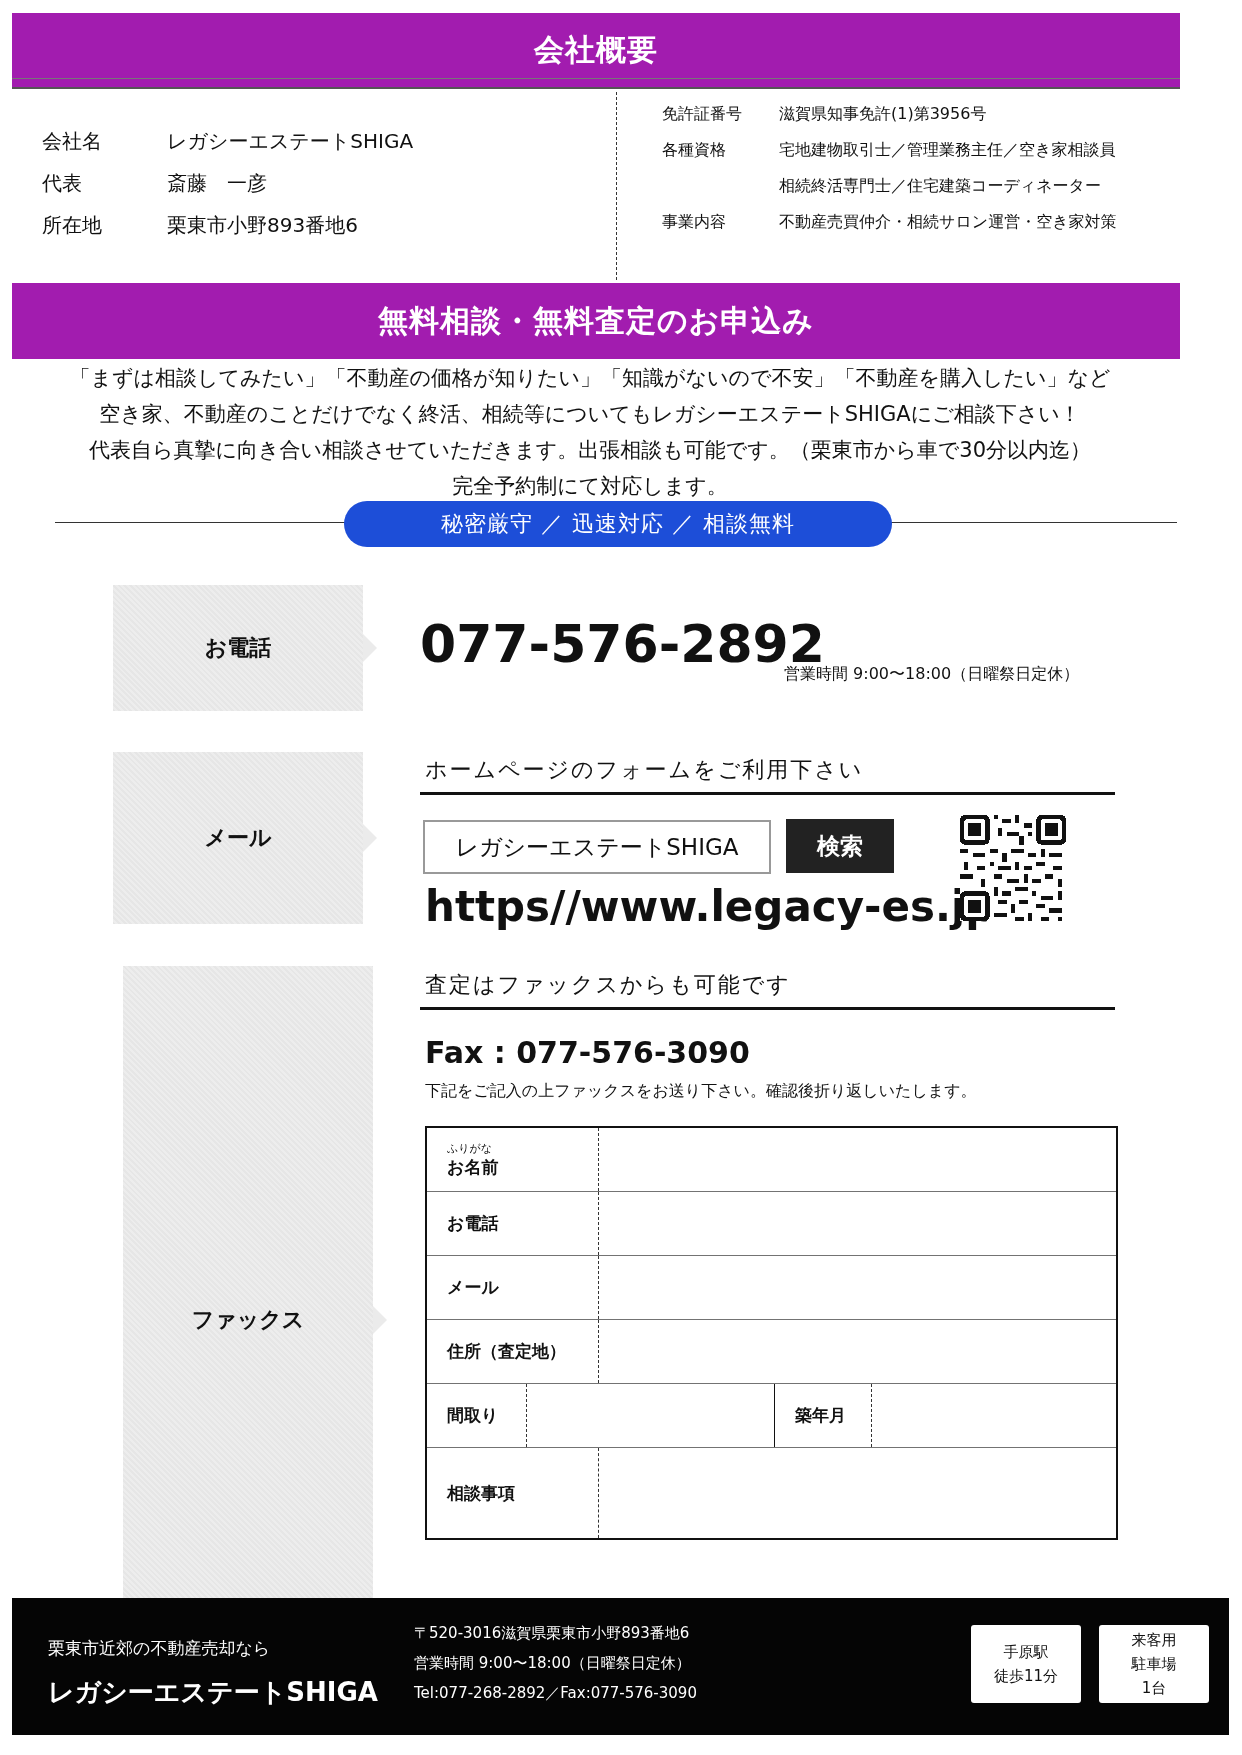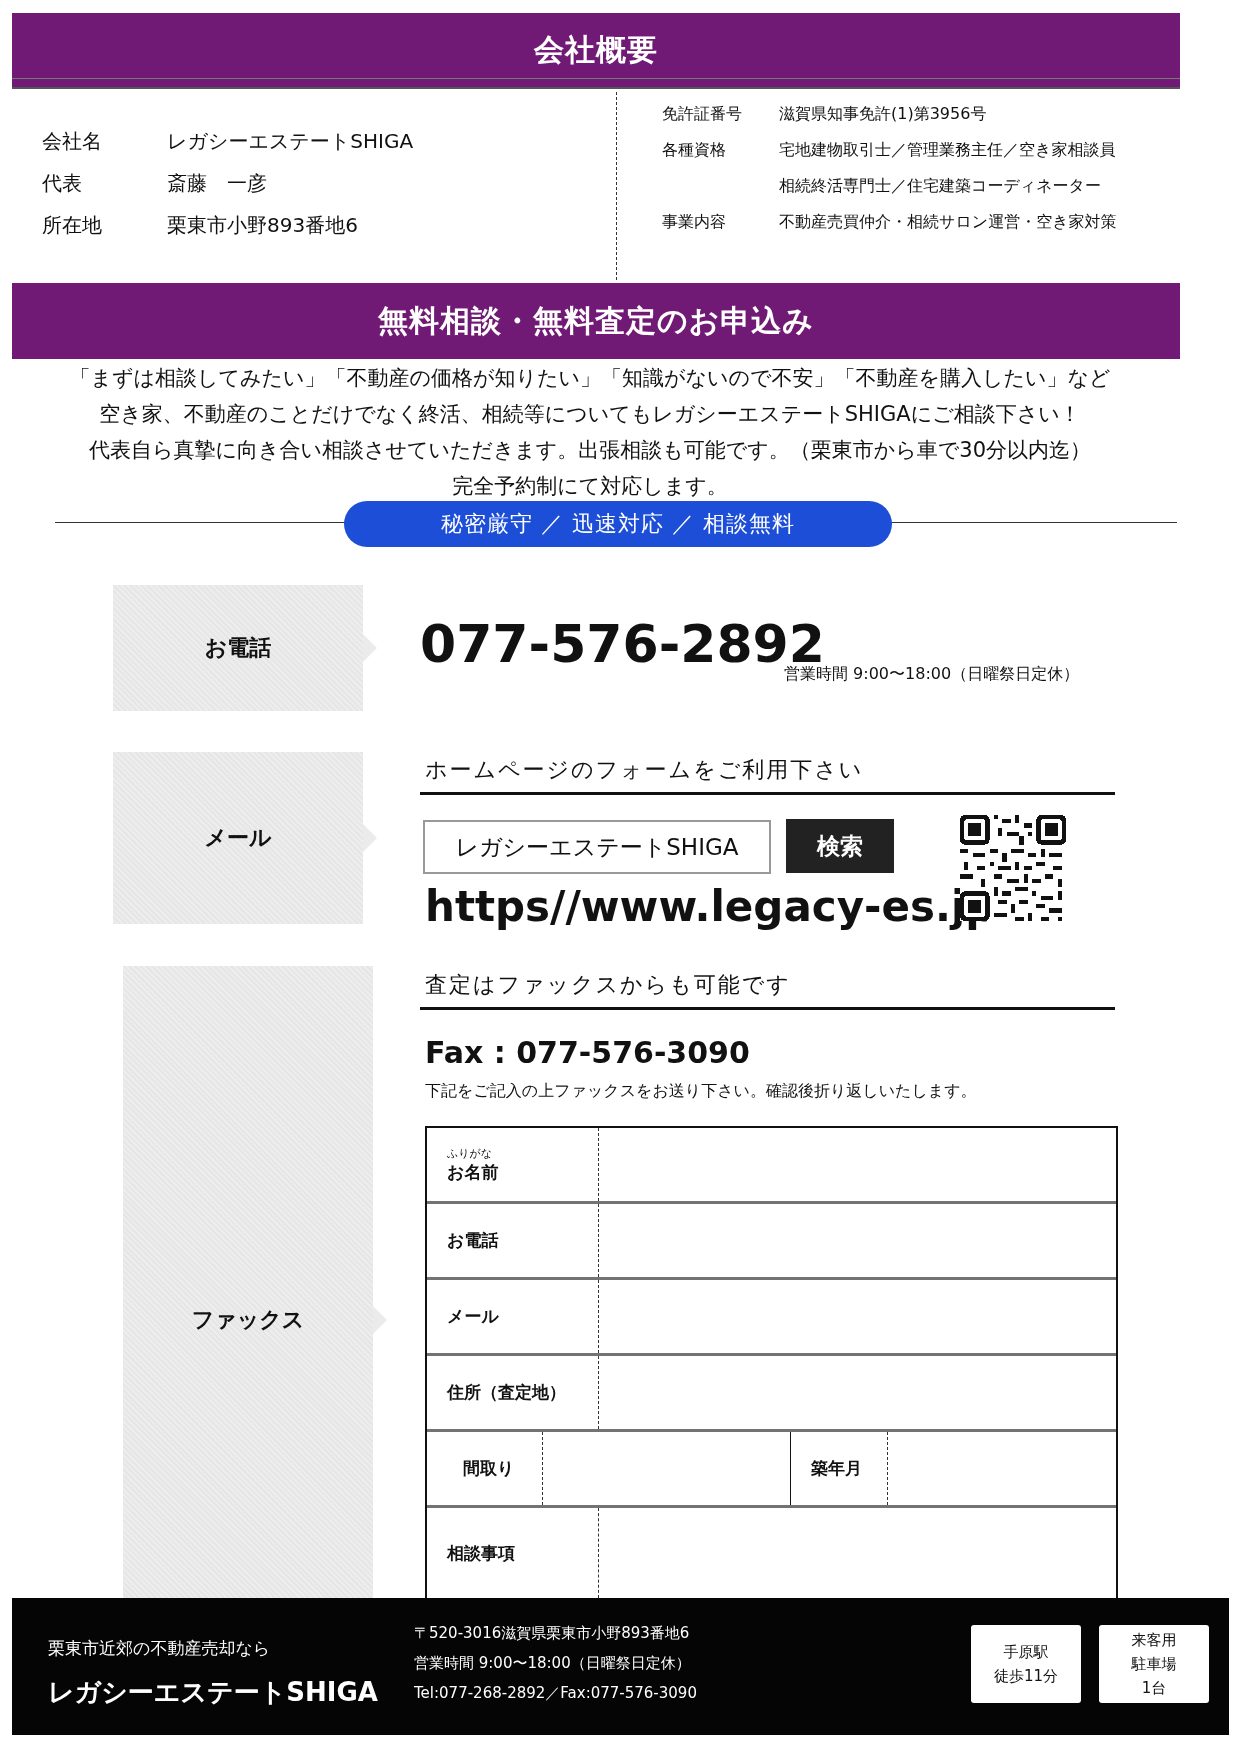--- a/index.html
+++ b/index.html
@@ -1,20 +1,20 @@
 <!DOCTYPE html>
 <html><head>
 <meta charset="utf-8">
 <style>
   * { box-sizing: border-box; margin: 0; padding: 0; }
   html, body { width: 1242px; height: 1755px; background: #ffffff; overflow: hidden; }
   body { position: relative; font-family: "DejaVu Sans", "Liberation Sans", sans-serif; color: #111; }
 
   
-  .bar { position: absolute; left: 12px; width: 1168px; background: #701a75; color: #fff; display: flex; align-items: center; justify-content: center; font-weight: bold; }
+  .bar { position: absolute; left: 12px; width: 1168px; background: #a21caf; color: #fff; display: flex; align-items: center; justify-content: center; font-weight: bold; }
   .bar-top { top: 13px; height: 76px; font-size: 30px; letter-spacing: 1px; border-bottom: 2px solid #555; }
   .bar-top::after { content: ""; position: absolute; left: 0; right: 0; bottom: 8px; height: 1px; background: #777; }
   .bar-mid { top: 283px; height: 76px; font-size: 30px; letter-spacing: 1px; }
 
   
   .ov-left { position: absolute; left: 42px; top: 120px; }
   .ov-row { display: flex; height: 42px; align-items: center; font-size: 20px; }
   .ov-label { width: 125px; }
   .ov-divider { position: absolute; left: 616px; top: 92px; height: 188px; border-left: 1px dashed #333; }
   .ov-right { position: absolute; left: 662px; top: 100px; font-size: 16px; }
@@ -48,26 +48,26 @@
   .search-btn { position: absolute; left: 786px; top: 819px; width: 108px; height: 54px; background: #222; color: #fff; font-size: 23px; display: flex; align-items: center; justify-content: center; font-weight: bold; text-align: right; }
   .url { position: absolute; left: 425px; top: 882px; font-size: 42px; font-weight: bold; }
   .qr { position: absolute; left: 960px; top: 815px; width: 106px; height: 106px; }
 
   
   .fax-num { position: absolute; left: 425px; top: 1035px; font-size: 30px; font-weight: bold; }
   .fax-note { position: absolute; left: 425px; top: 1081px; font-size: 16px; }
 
   
   .form { position: absolute; left: 425px; top: 1126px; width: 693px; border: 2px solid #111; }
-  .frow { position: relative; height: 76px; border-bottom: 3px solid #737373; display: flex; }
+  .frow { position: relative; height: 64px; border-bottom: 1px solid #737373; display: flex; }
   .frow:last-child { border-bottom: none; height: 90px; }
   .fcell-label { width: 172px; border-right: 1px dashed #333; padding-left: 20px; display: flex; flex-direction: column; justify-content: center; font-size: 17px; font-weight: bold; }
   .fcell-input { flex: 1; }
   .furigana { font-size: 11px; font-weight: normal; }
-  .frow-split .fl1 { width: 100px; border-right: 1px dashed #333; padding-left: 20px; display: flex; align-items: center; font-size: 17px; font-weight: bold; margin-left: 16px; }
+  .frow-split .fl1 { width: 100px; border-right: 1px dashed #333; padding-left: 20px; display: flex; align-items: center; font-size: 17px; font-weight: bold; }
   .frow-split .fi1 { width: 248px; border-right: 1px solid #111; }
   .frow-split .fl2 { width: 97px; border-right: 1px dashed #333; padding-left: 20px; display: flex; align-items: center; font-size: 17px; font-weight: bold; }
   .frow-split .fi2 { flex: 1; }
 
   
   .footer { position: absolute; left: 12px; top: 1598px; width: 1217px; height: 137px; background: #050505; color: #fff; }
   .ft-tag { position: absolute; left: 36px; top: 39px; font-size: 17px; }
   .ft-name { position: absolute; left: 36px; top: 77px; font-size: 26px; font-weight: bold; }
   .ft-info { position: absolute; left: 402px; top: 20px; font-size: 15px; line-height: 30px; }
   .ft-box { position: absolute; top: 27px; background: #fff; color: #111; border-radius: 3px; display: flex; flex-direction: column; align-items: center; justify-content: center; font-size: 15px; line-height: 24px; text-align: center; }

